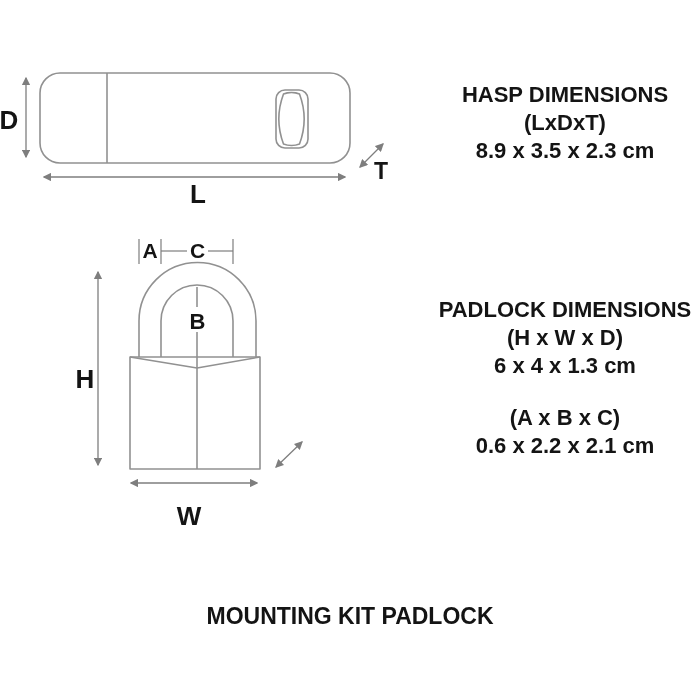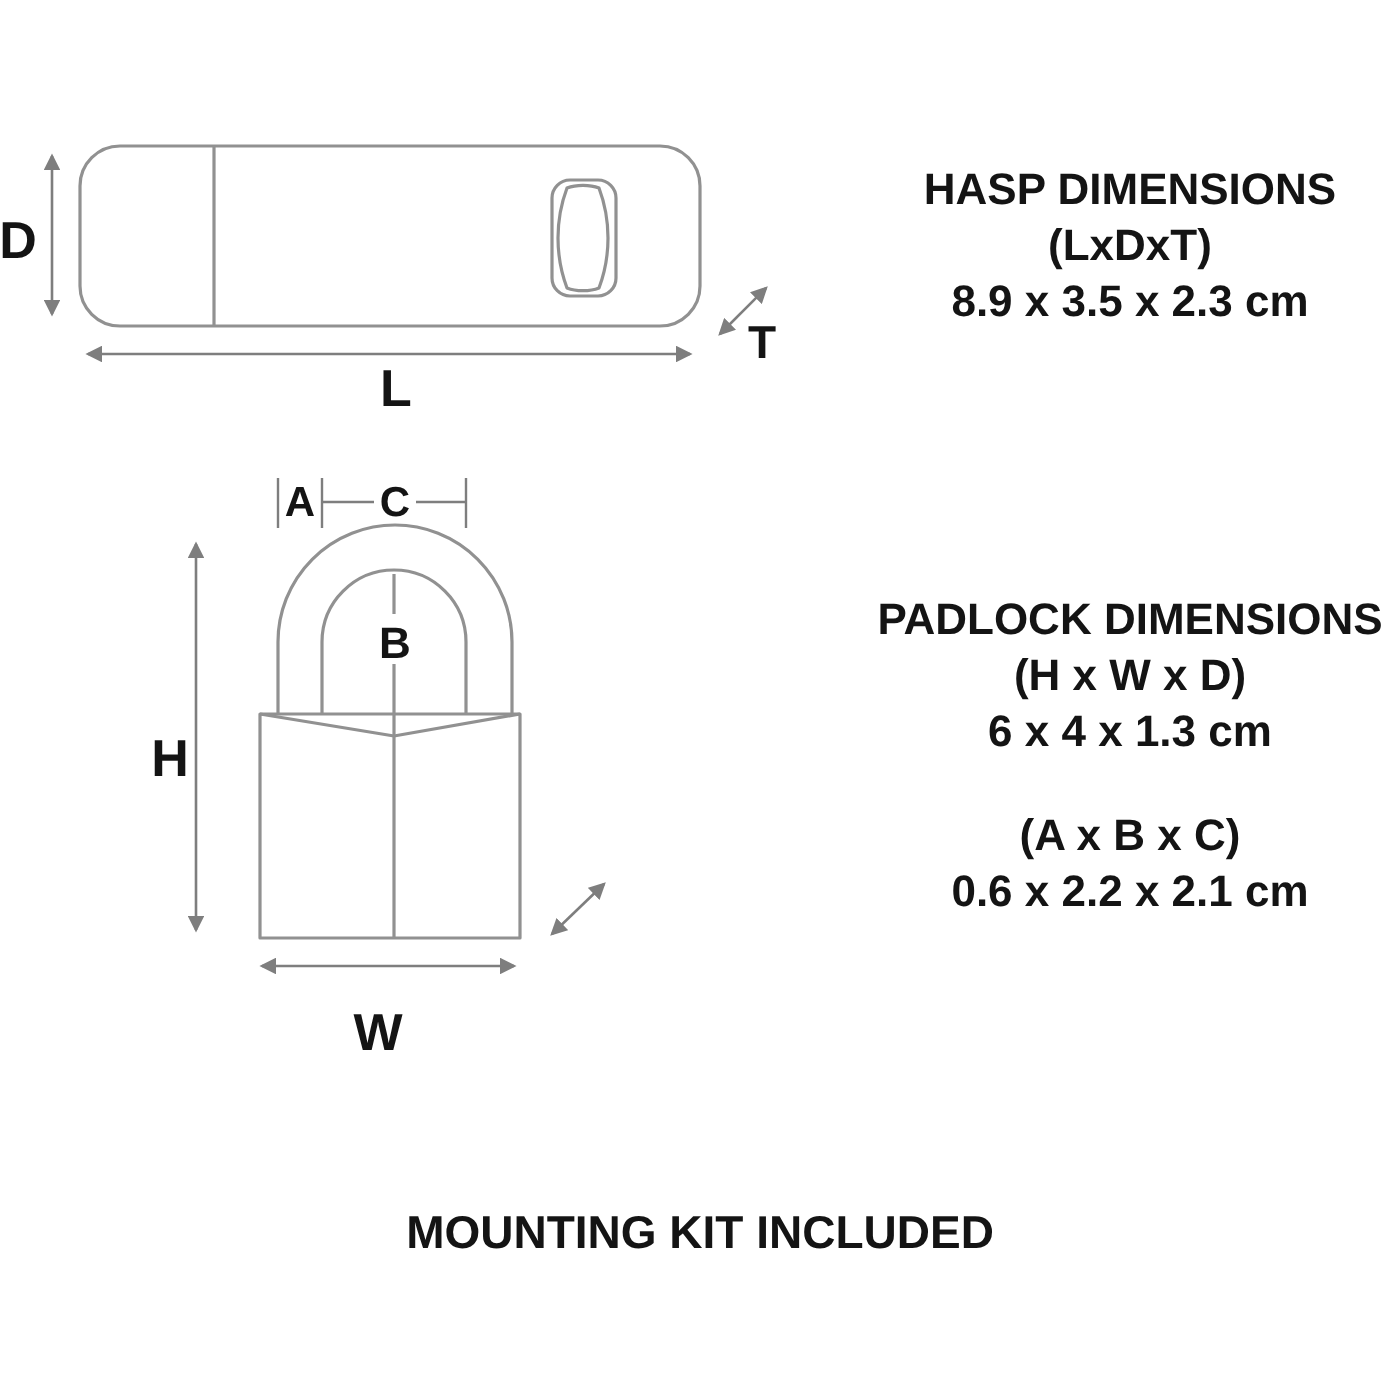--- a/index.html
+++ b/index.html
@@ -98,13 +98,13 @@
 
 <div class="info info-padlock">
   <div>PADLOCK DIMENSIONS</div>
   <div>(H x W x D)</div>
   <div>6 x 4 x 1.3 cm</div>
   <div class="spacer"></div>
   <div>(A x B x C)</div>
   <div>0.6 x 2.2 x 2.1 cm</div>
 </div>
 
-<div class="footer">MOUNTING KIT INCLUDED</div>
+<div class="footer">MOUNTING KIT PADLOCK</div>
 
 </body></html>

